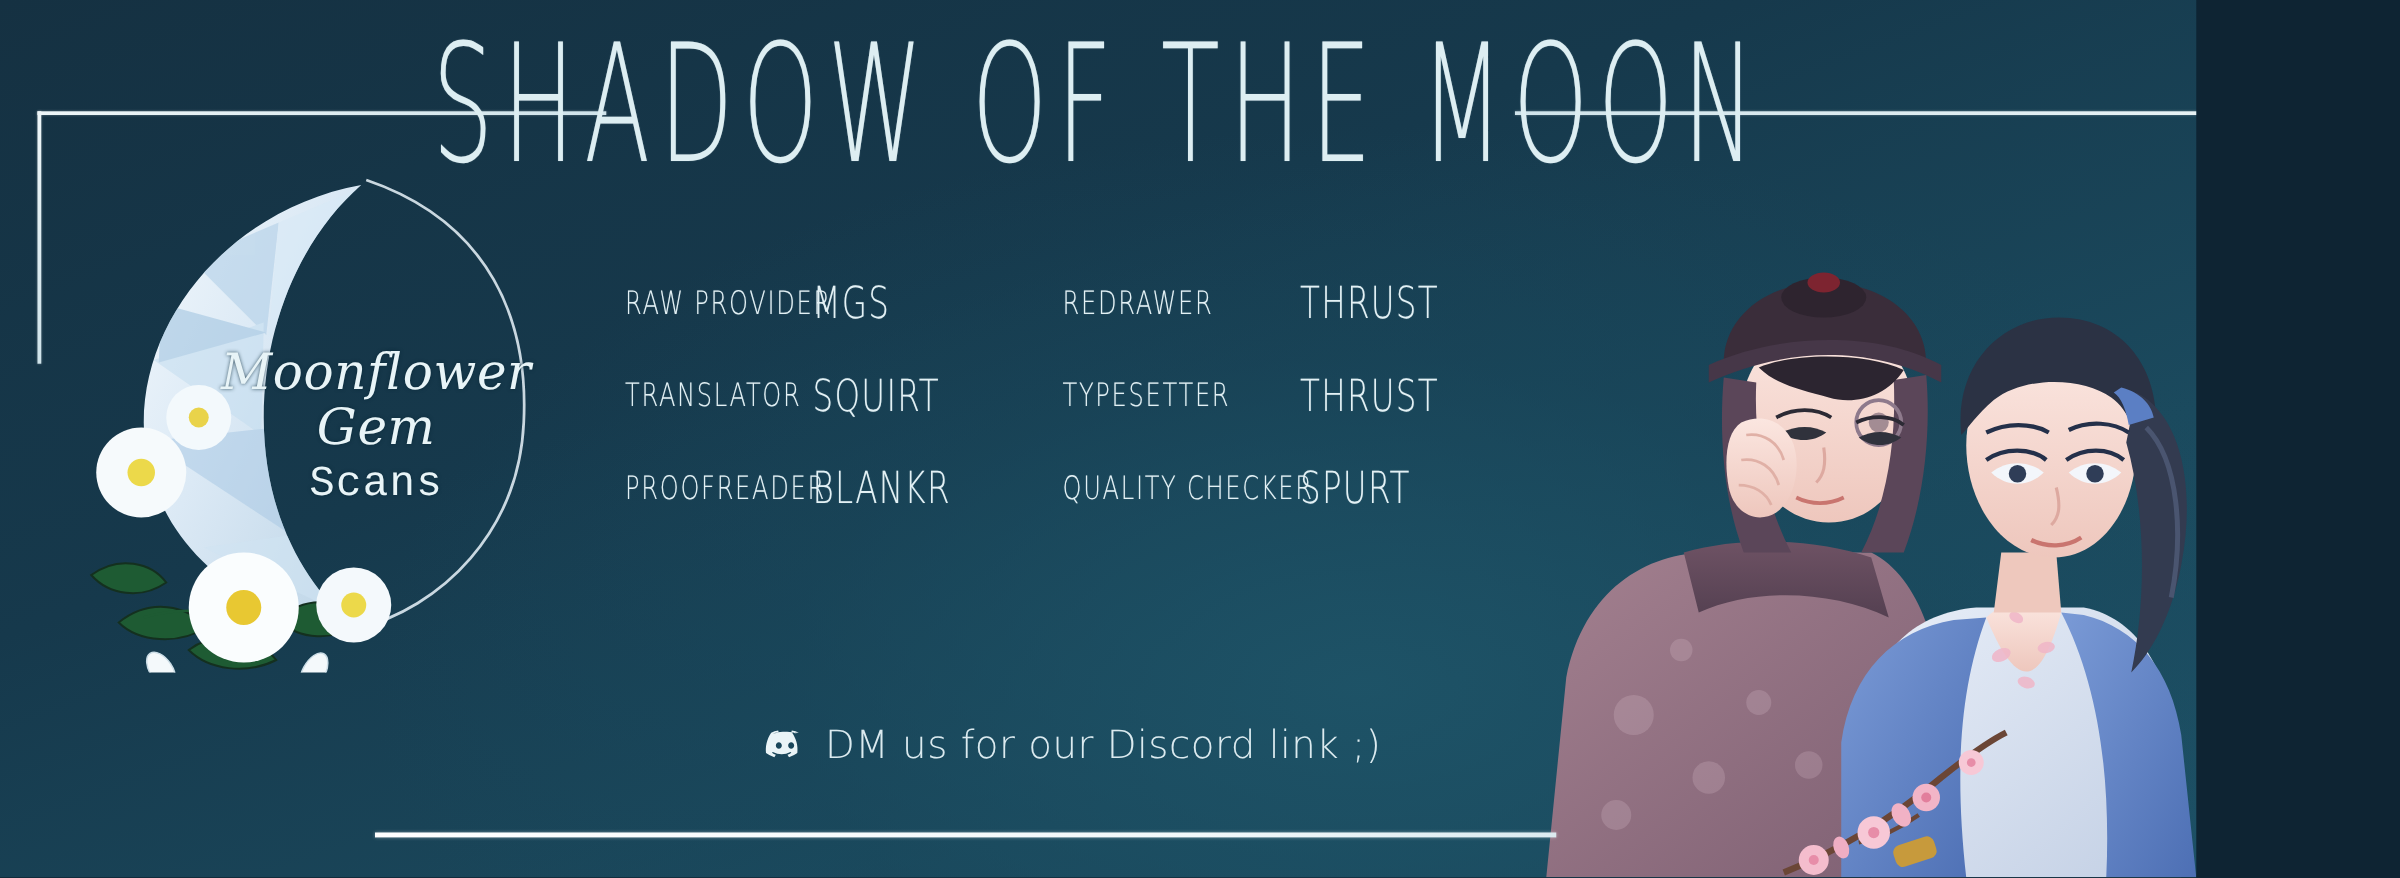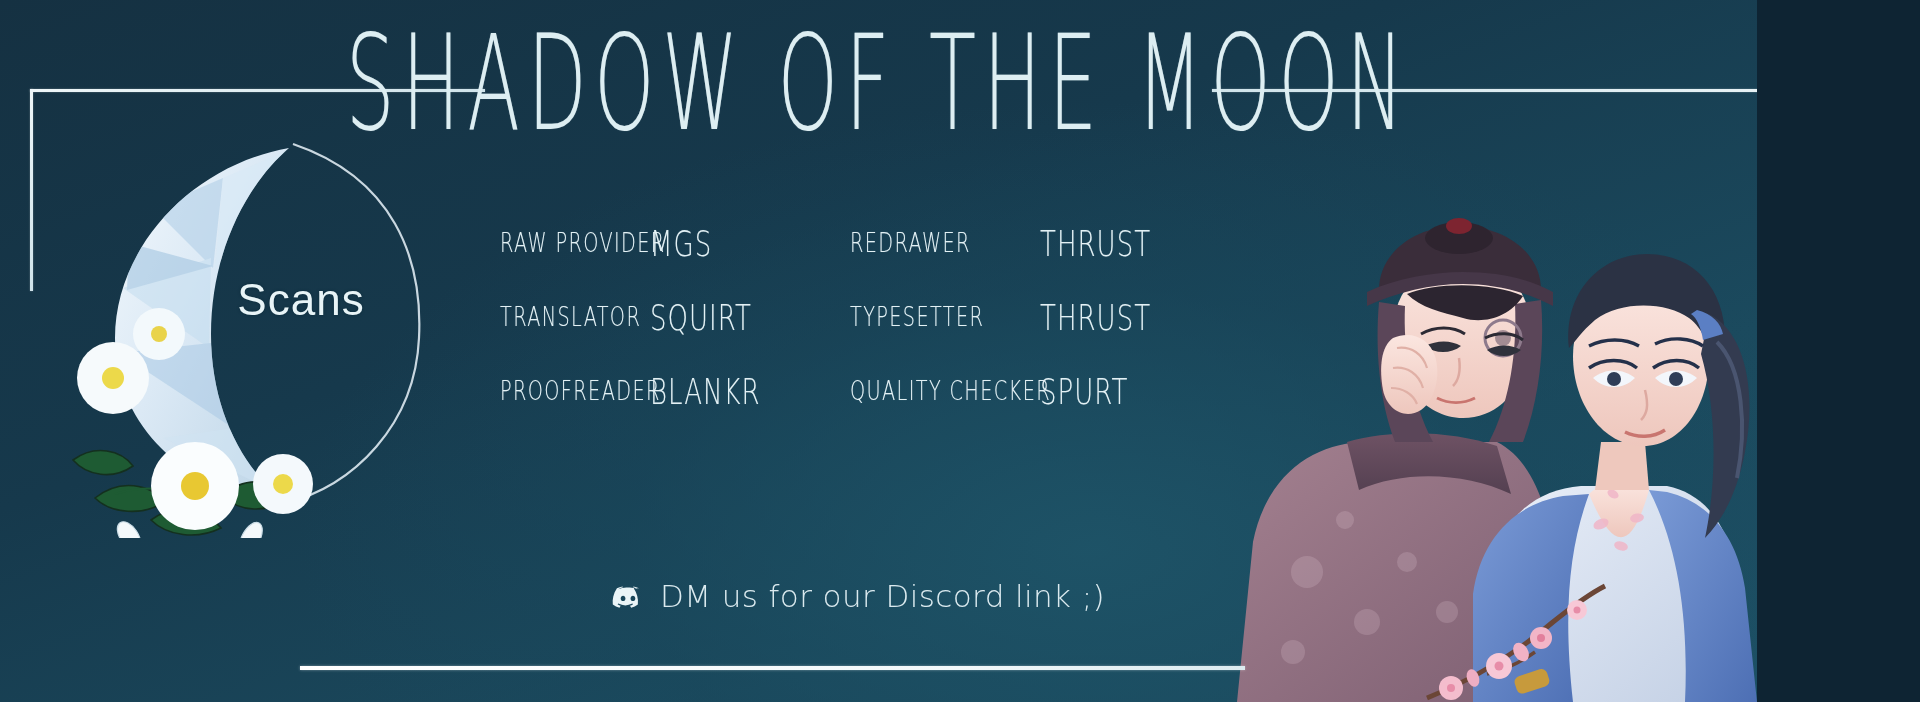--- a/index.html
+++ b/index.html
@@ -74,25 +74,25 @@
     font-style: italic;
     font-weight: 400;
     font-size: 40px;
     line-height: 44px;
     color: #e8f4f7;
     text-shadow: 0 0 3px rgba(10,40,55,0.8);
     letter-spacing: 0.5px;
   }
   .logo-script .sub {
     display: block;
-    font-size: 44px;
+    font-size: 34px;
     letter-spacing: 1px;
     margin-top: 2px;
     font-style: normal;
-    font-family: Liberation Sans, sans-serif;
+    font-family: Liberation Mono, monospace;
   }
 
   
   .credits {
     position: absolute;
     left: 500px; top: 206px;
     display: grid;
     grid-template-columns: 150px 200px 190px 200px;
     grid-auto-rows: 74px;
     align-items: center;
@@ -119,21 +119,21 @@
   .col-a-label { grid-column: 1; }
   .col-a-value { grid-column: 2; }
   .col-b-label { grid-column: 3; }
   .col-b-value { grid-column: 4; }
 
   
   .discord-row {
     position: absolute;
     left: 612px; top: 578px;
     display: flex;
-    align-items: flex-end;
+    align-items: center;
     gap: 16px;
   }
   .discord-icon { width: 32px; height: 32px; display: block; }
   .discord-text {
     font-family: "DejaVu Sans", sans-serif;
     font-weight: 300;
     font-size: 31px;
     color: #dbeaef;
     letter-spacing: 0.4px;
     white-space: nowrap;
@@ -217,20 +217,21 @@
         <circle cx="140" cy="198" r="44" fill="#fafdfe"></circle>
         <circle cx="140" cy="198" r="14" fill="#e8c832"></circle>
         <circle cx="228" cy="196" r="30" fill="#f4f9fc"></circle>
         <circle cx="228" cy="196" r="10" fill="#ecd94a"></circle>
         <circle cx="104" cy="46" r="26" fill="#f3f9fc"></circle>
         <circle cx="104" cy="46" r="8" fill="#e9d34a"></circle>
       </g>
     </svg>
 
     <div class="logo-script">
+      <span>Moonflower Gem</span>
       <span class="sub">Scans</span>
     </div>
   </div>
 
   <div class="credits">
     <div class="c-label col-a-label">RAW PROVIDER</div>
     <div class="c-value col-a-value">MGS</div>
     <div class="c-label col-b-label">REDRAWER</div>
     <div class="c-value col-b-value">THRUST</div>
 

